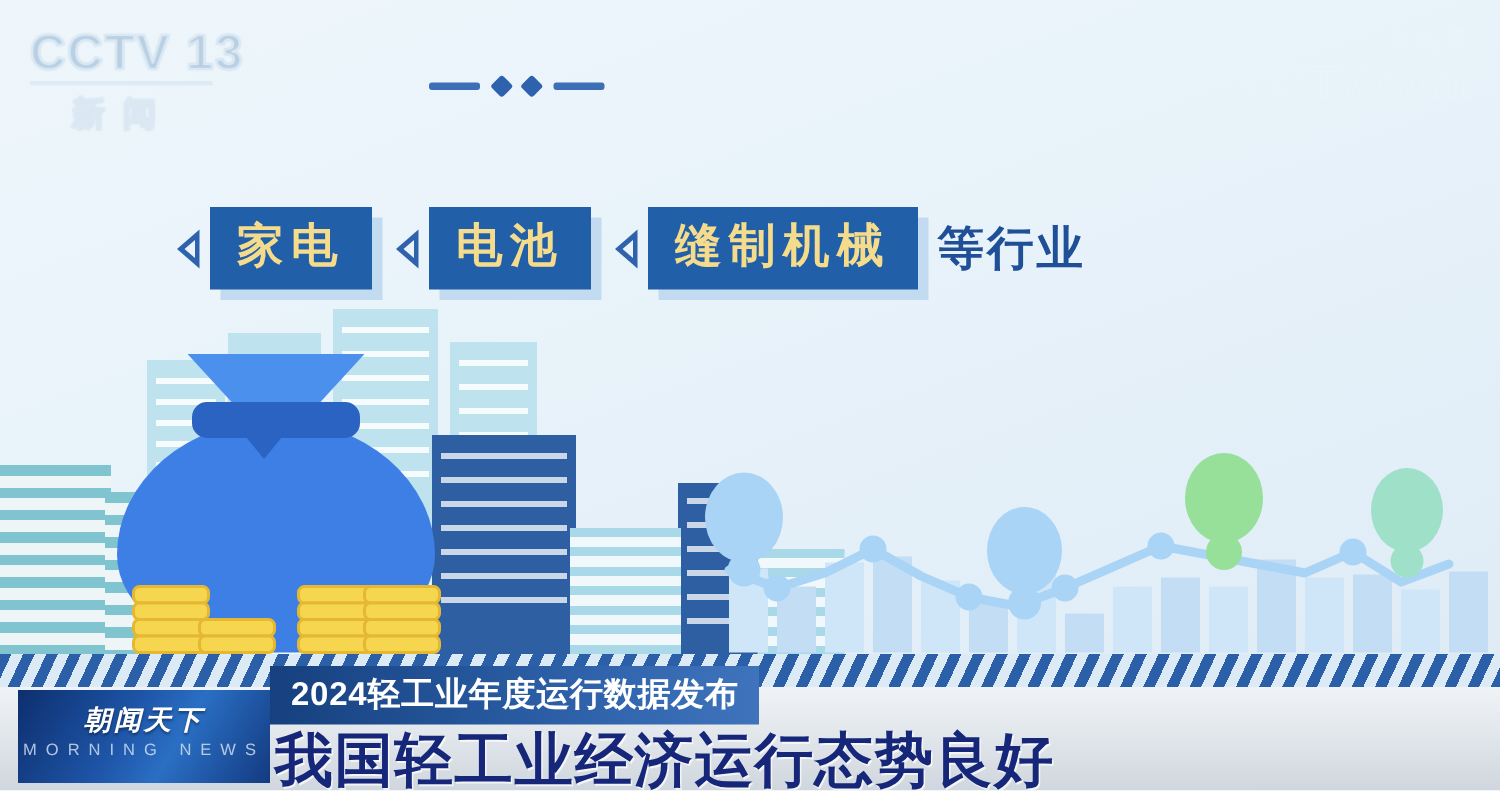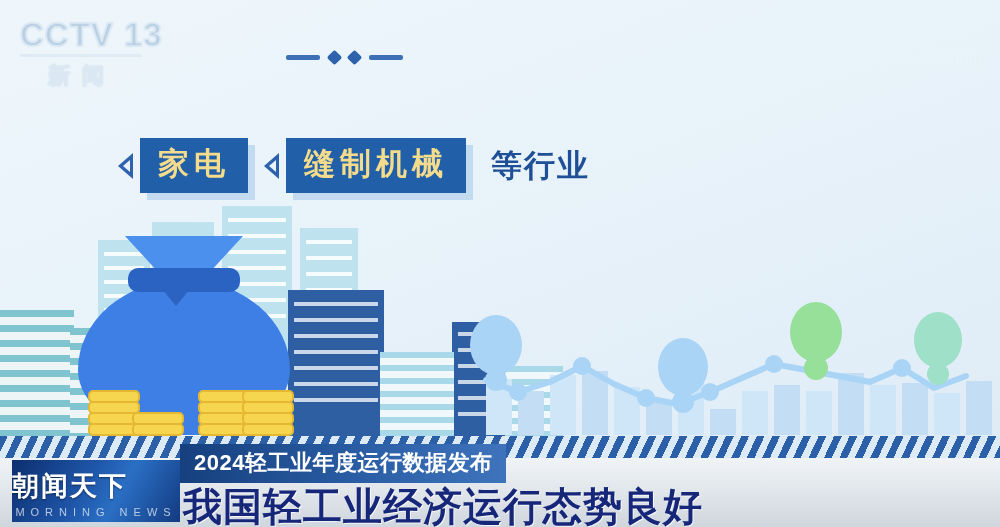--- a/index.html
+++ b/index.html
@@ -190,21 +190,21 @@
     position: relative;
     background: #215FA8;
     color: #F5DC8C;
     font-size: 31px; font-weight: bold;
     padding: 5px 18px 8px 18px;
     letter-spacing: 5px;
     box-shadow: 7px 7px 0 0 #c3dbf0;
   }
   .tag-suffix {
     color: #1f4f96; font-size: 31px; font-weight: bold;
-    letter-spacing: 2px; margin-left: 18px;
+    letter-spacing: 2px; margin-left: 6px;
   }
 
   
   #orange-banner {
     position: absolute; left: 310px; top: 228px;
     background: #C8511A;
     border: 4px solid #ffffff;
     border-radius: 22px;
     padding: 10px 28px 14px 28px;
     color: #F7DC8E;
@@ -219,23 +219,24 @@
     position: absolute; left: 0; top: 0; width: 1000px; height: 69px;
     background: linear-gradient(to bottom, #f0f3f6 0%, #e2e7ec 45%, #cfd6dd 100%);
   }
   #prog-logo {
     position: absolute; left: 12px; top: 2px;
     width: 168px; height: 62px;
     background: linear-gradient(120deg, #0d2f6e 0%, #1e55a8 42%, #2a6fc4 62%, #133a80 100%);
     overflow: hidden;
   }
   #prog-logo .pl-cn {
-    color: #ffffff; font-size: 27px; font-weight: bold;
-    letter-spacing: 2px; margin-top: 8px;
+    color: #ffffff; font-size: 18px; font-weight: bold;
+    letter-spacing: 2px; text-align: center; margin-top: 8px;
     text-shadow: 0 1px 2px rgba(0,0,0,0.45);
+    font-style: italic;
   }
   #prog-logo .pl-en {
     color: rgba(214,226,240,0.82); font-size: 11px;
     letter-spacing: 6px; text-align: center; margin-top: 2px;
   }
   #headline-bar {
     position: absolute; left: 180px; top: -14px;
     background: linear-gradient(to right, #16407e 0%, #2a5da4 55%, #3f74bd 100%);
     color: #ffffff;
     font-size: 22px; font-weight: bold;
@@ -415,20 +416,24 @@
     <div class="deco-dash"></div>
   </div>
 
   <div id="tag-row">
     <div class="tag-item">
       <div class="tri-marker"></div>
       <div class="tag-box">家电</div>
     </div>
     <div class="tag-item">
       <div class="tri-marker"></div>
+      <div class="tag-box">电池</div>
+    </div>
+    <div class="tag-item">
+      <div class="tri-marker"></div>
       <div class="tag-box">缝制机械</div>
       <div class="tag-suffix">等行业</div>
     </div>
   </div>
 
 
   <div id="stripe-band"></div>
   <div id="stripe-shadow"></div>
 
   <div id="ticker">

